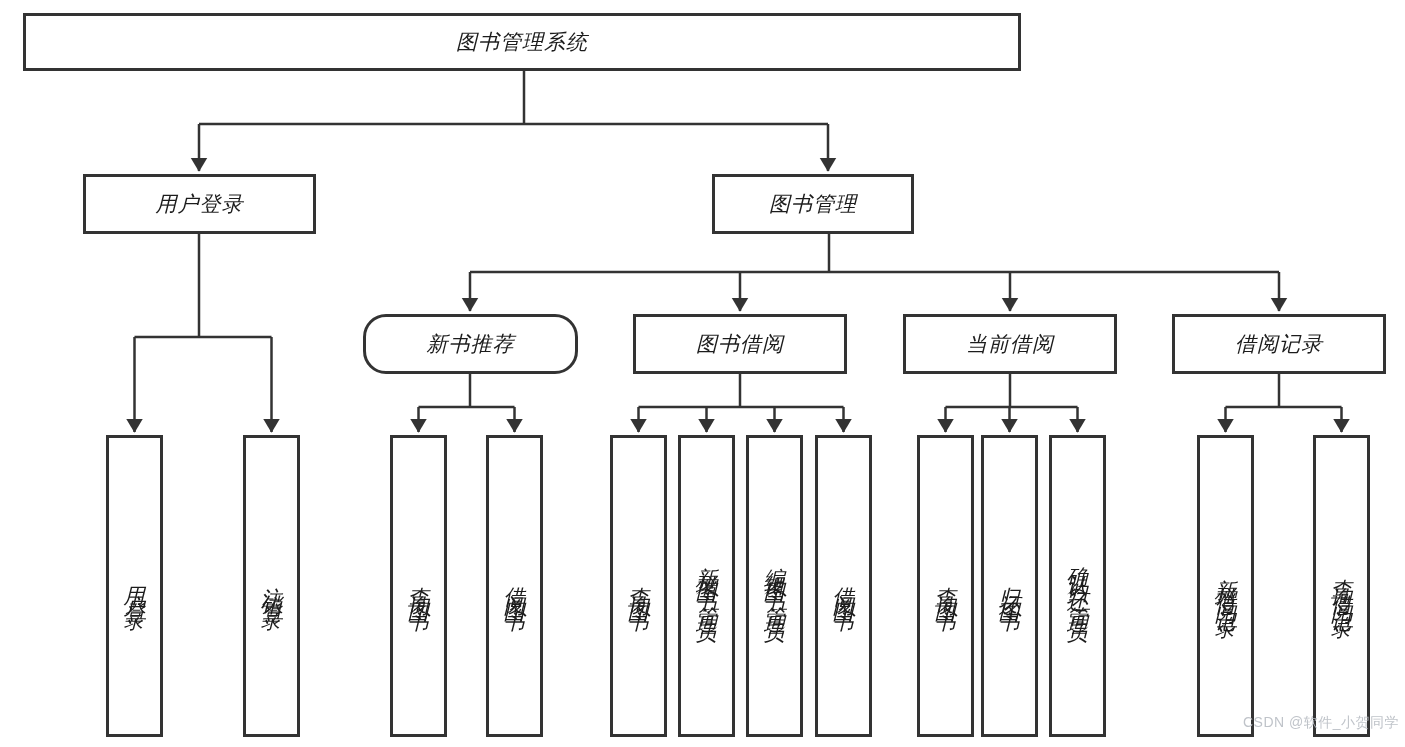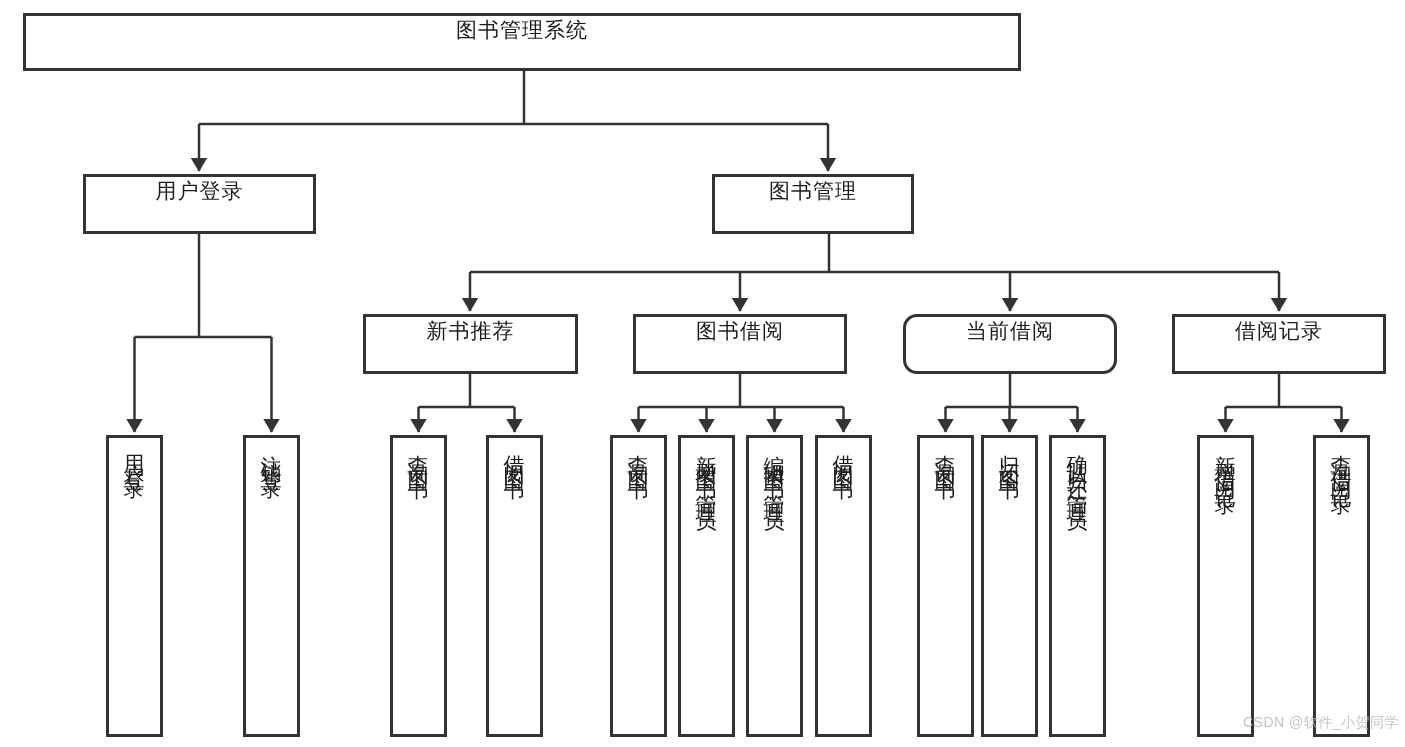--- a/index.html
+++ b/index.html
@@ -20,24 +20,25 @@
     left: 0;
     top: 0;
     z-index: 1;
   }
   .box {
     position: absolute;
     box-sizing: border-box;
     border: 3px solid #333333;
     background: #ffffff;
     display: flex;
-    align-items: flex-start;
+    align-items: center;
     justify-content: center;
     color: #1c1c1c;
     z-index: 2;
+    font-style: italic;
   }
   .hbox span {
     font-size: 21px;
     letter-spacing: 1px;
     white-space: nowrap;
   }
   .vbox span {
     writing-mode: vertical-rl;
     text-orientation: mixed;
     font-size: 21px;
@@ -115,27 +116,27 @@
     <span>图书管理系统</span>
   </div>
 
   <div class="box hbox" style="left:83px; top:174px; width:233px; height:60px;">
     <span>用户登录</span>
   </div>
   <div class="box hbox" style="left:712px; top:174px; width:202px; height:60px;">
     <span>图书管理</span>
   </div>
 
-  <div class="box hbox" style="left:363px; top:314px; width:215px; height:60px;">
+  <div class="box hbox" style="left:363px; top:314px; width:215px; height:60px;border-radius:23px;">
     <span>新书推荐</span>
   </div>
   <div class="box hbox" style="left:633px; top:314px; width:214px; height:60px;">
     <span>图书借阅</span>
   </div>
-  <div class="box hbox" style="left:903px; top:314px; width:214px; height:60px;border-radius:14px;">
+  <div class="box hbox" style="left:903px; top:314px; width:214px; height:60px;">
     <span>当前借阅</span>
   </div>
   <div class="box hbox" style="left:1172px; top:314px; width:214px; height:60px;">
     <span>借阅记录</span>
   </div>
 
   <div class="box vbox" style="left:106px; top:435px; width:57px; height:302px;">
     <span>用户登录</span>
   </div>
   <div class="box vbox" style="left:243px; top:435px; width:57px; height:302px;">

